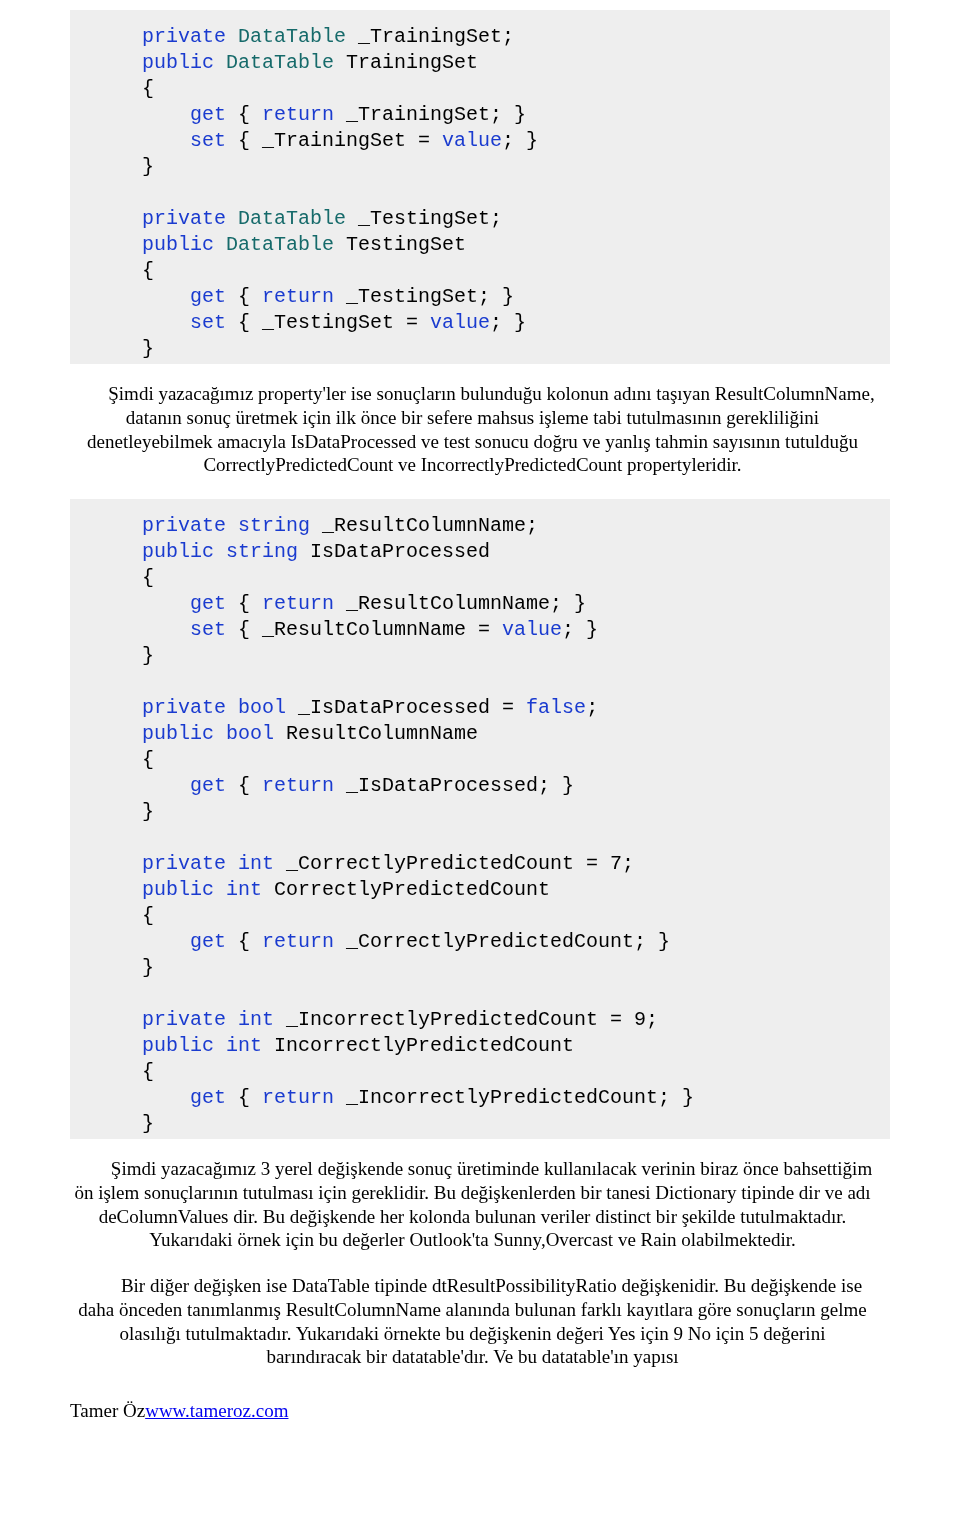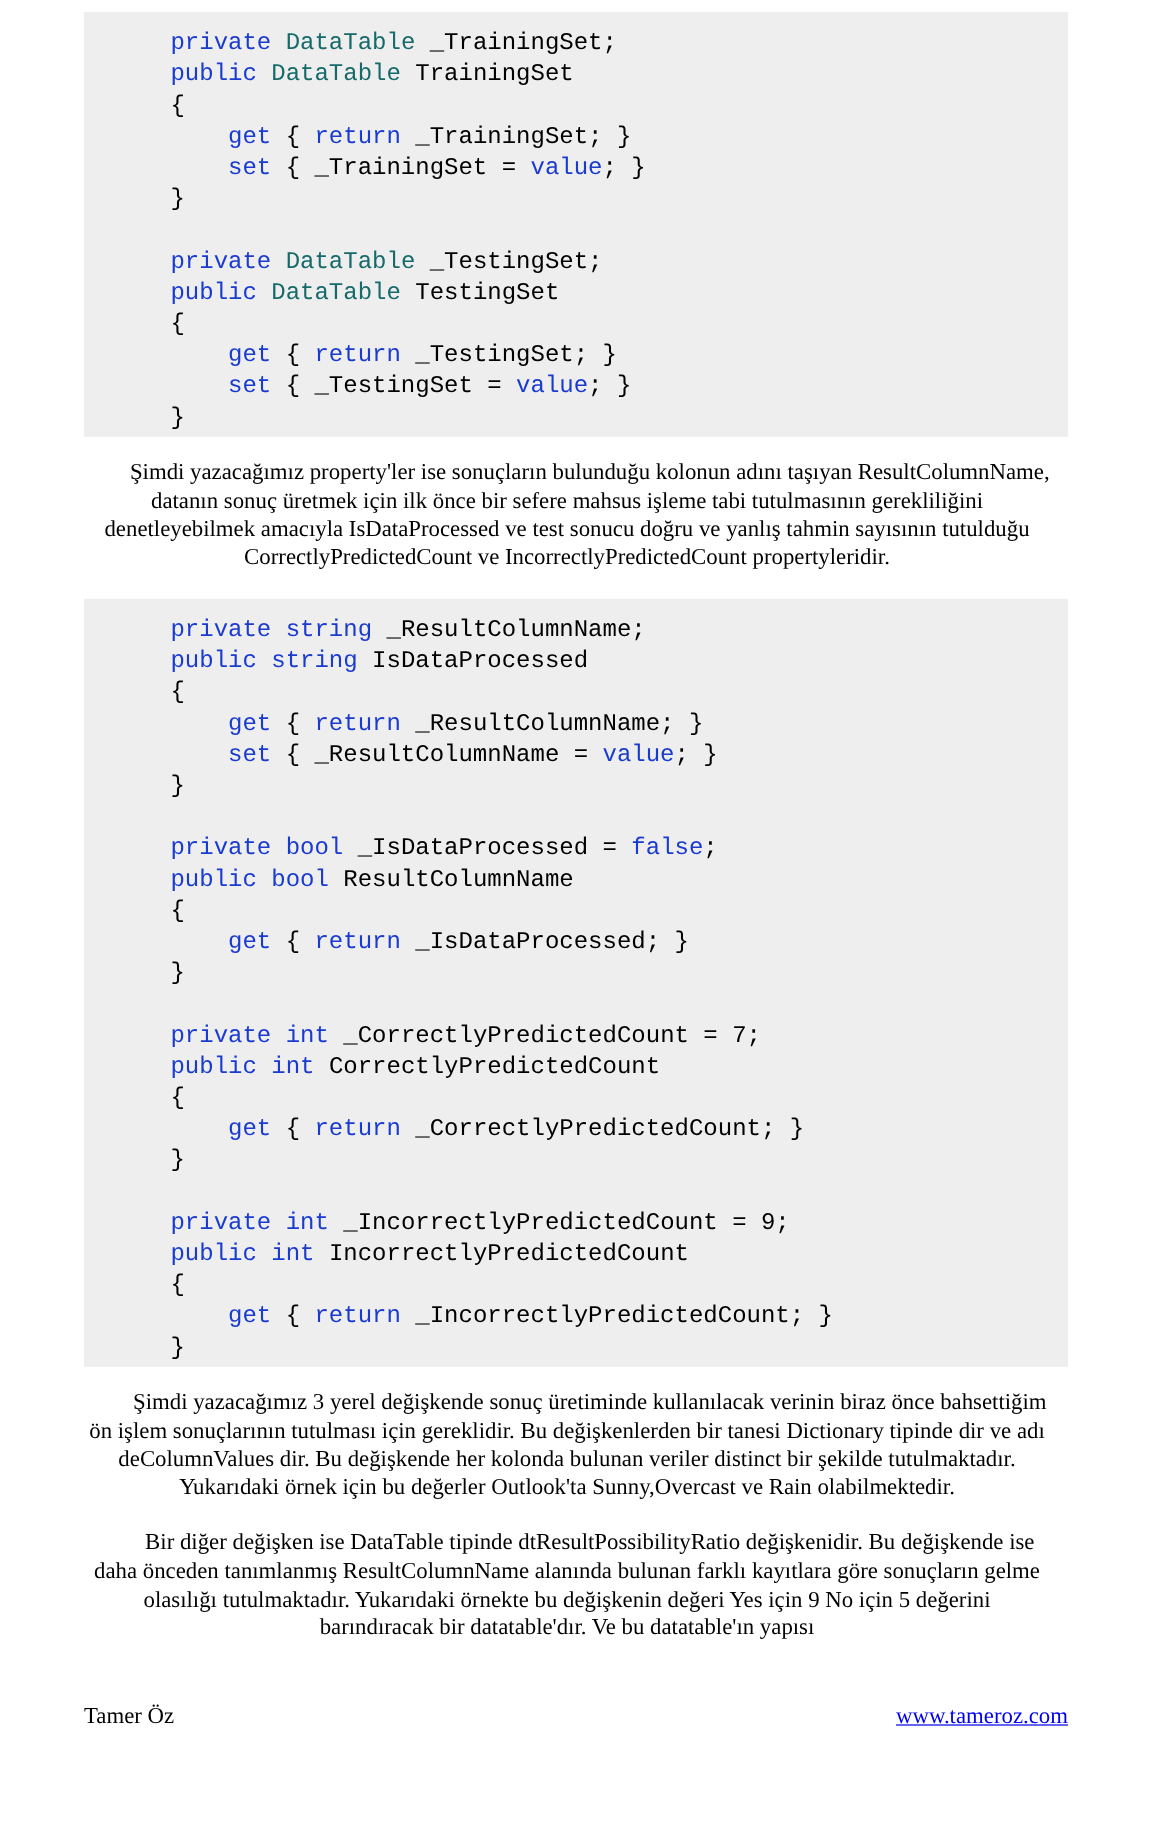--- a/index.html
+++ b/index.html
@@ -27,22 +27,22 @@
   .typ { color: #166a6a; }
   .para {
     margin: 0 15px 22px 0;
     text-align: center;
   }
   .para.indent {
     text-indent: 38px;
   }
   .footer {
     display: flex;
-    justify-content: space-between;
-    margin-top: 50px;
+    justify-content: flex-start;
+    margin-top: 30px;
   }
   .footer a {
     color: #0000ee;
     text-decoration: underline;
   }
 </style>
 </head>
 <body>
 
 <div class="code-block">      <span class="kw">private</span><span> </span><span class="typ">DataTable</span><span> _TrainingSet;</span>

